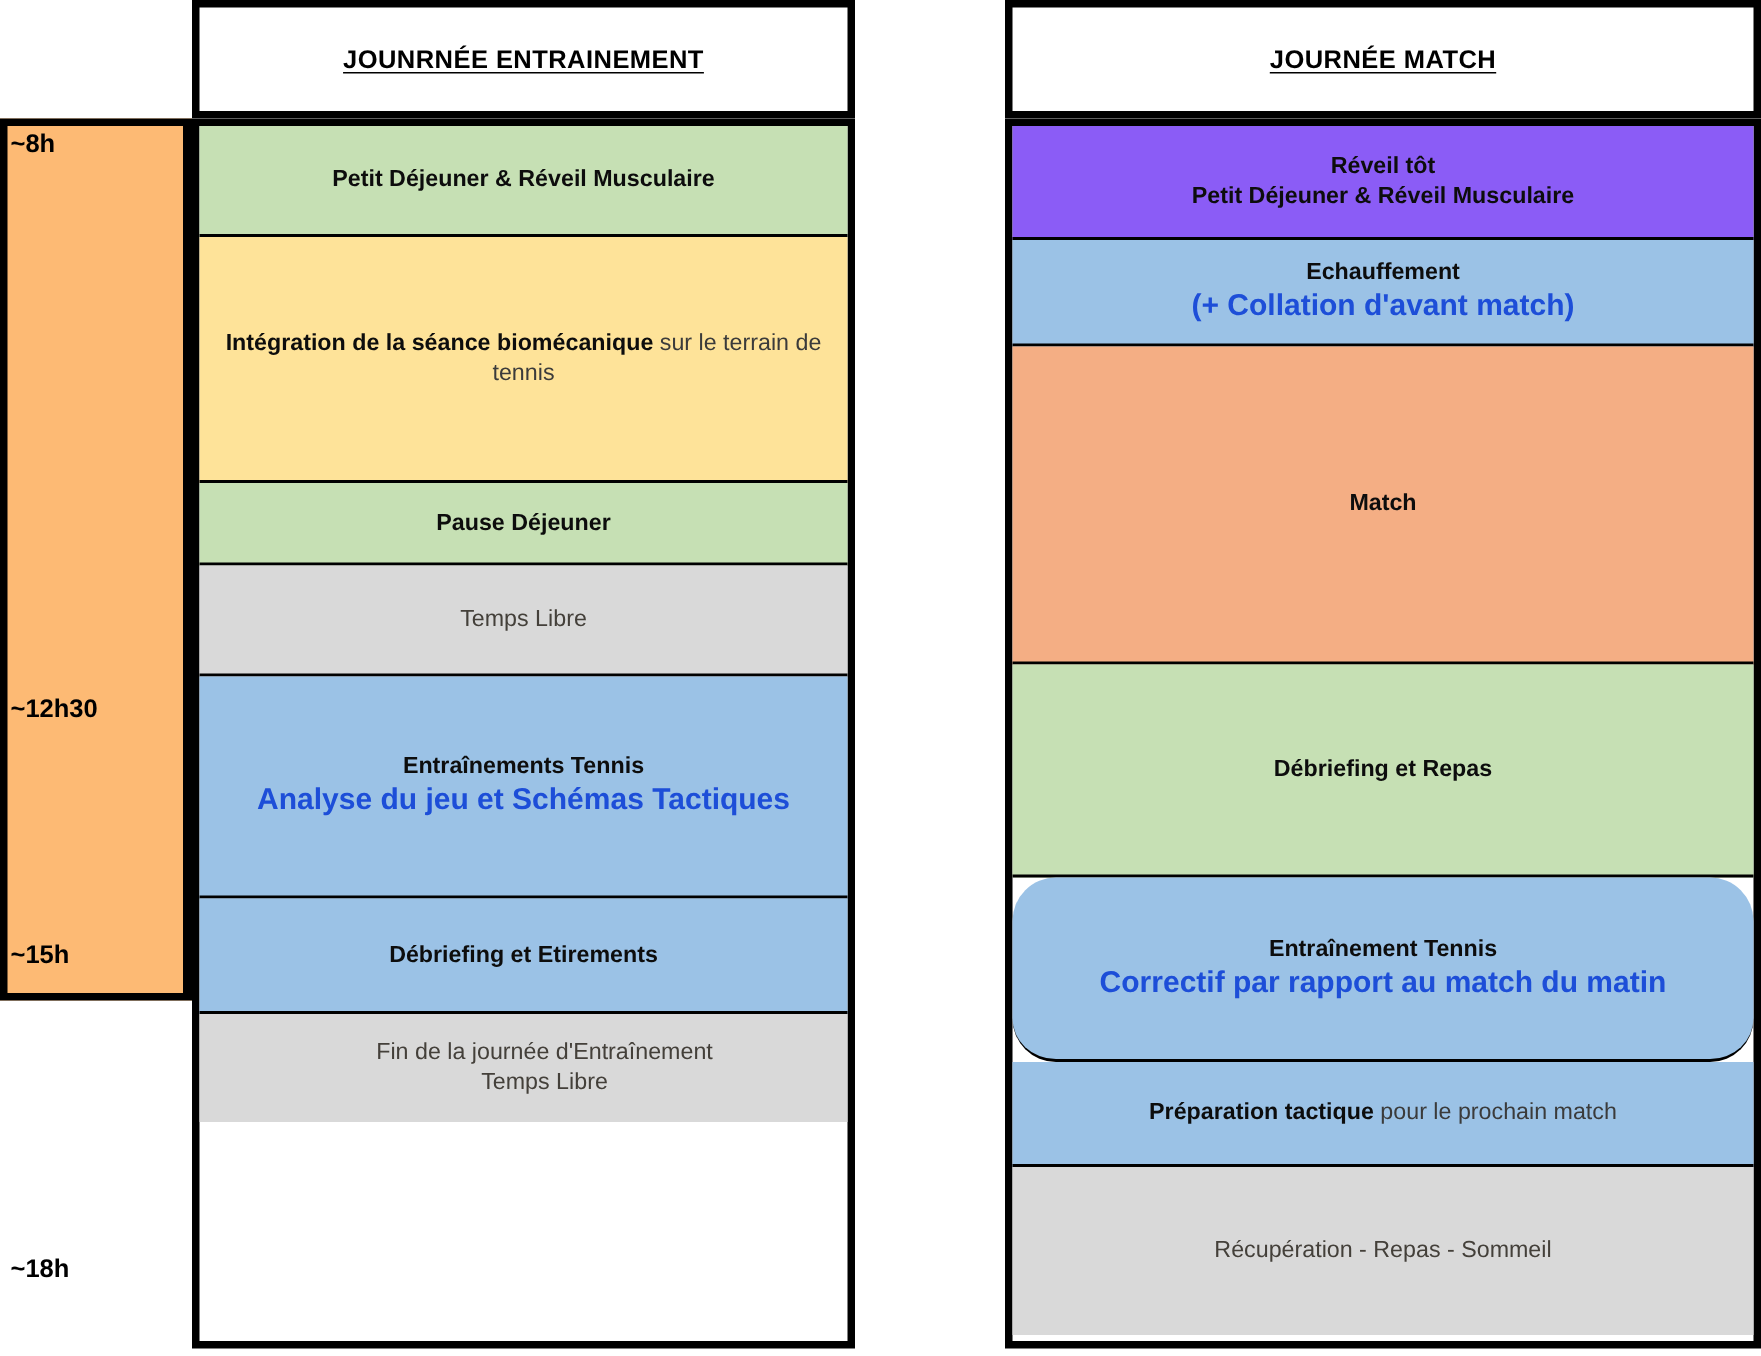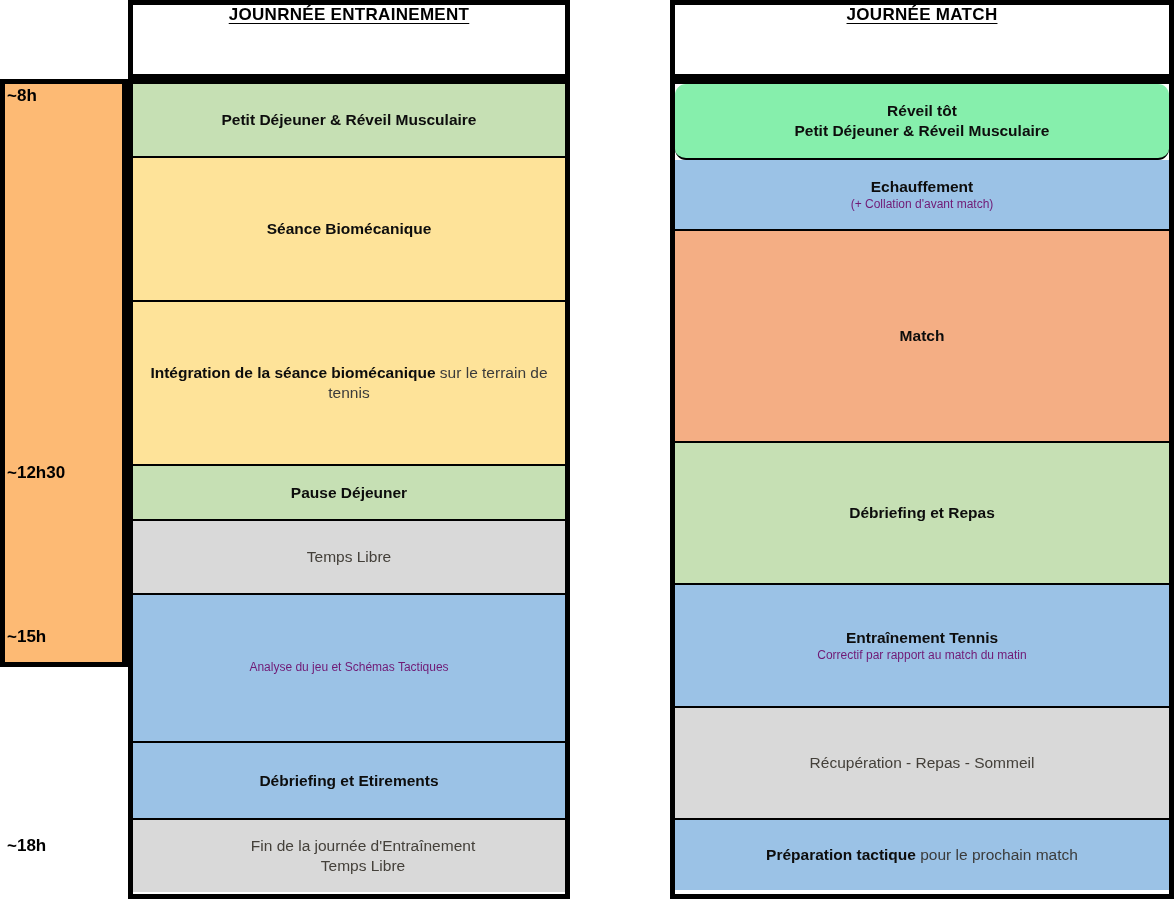--- a/index.html
+++ b/index.html
@@ -52,21 +52,21 @@
     white-space: nowrap;
   }
 
   
   .day-header {
     position: absolute;
     box-sizing: border-box;
     background: #ffffff;
     border: 5px solid #000000;
     display: flex;
-    align-items: flex-start;
+    align-items: center;
     justify-content: center;
   }
   .day-header .title {
     font-size: 17px;
     font-weight: bold;
     letter-spacing: 0.3px;
     text-decoration: underline;
     text-underline-offset: 3px;
     color: #000000;
     text-align: center;
@@ -98,23 +98,23 @@
   .line {
     display: block;
     line-height: 1.28;
   }
   .line.primary {
     font-size: 15.5px;
     font-weight: bold;
     color: #0d0d0d;
   }
   .line.secondary {
-    font-size: 12px;
-    font-weight: normal;
-    color: #701a75;
+    font-size: 20px;
+    font-weight: bold;
+    color: #1d4ed8;
   }
   .line.muted {
     font-size: 15.5px;
     font-weight: normal;
     color: #44403a;
   }
   .inline-b {
     font-weight: bold;
     color: #0d0d0d;
   }
@@ -138,42 +138,38 @@
   <div class="col-group" id="training-group">
     <div class="day-header" id="training-header" style="left:128px; top:0px; width:442px; height:79px;">
       <span class="title">JOUNRNÉE ENTRAINEMENT</span>
     </div>
     <div class="block-stack" id="training-stack" style="left:128px; top:79px; width:442px; height:820px;">
         <div class="block" style="height: 74px; background: rgb(198, 224, 180);">
           <div class="lines">
             <span class="line primary">Petit Déjeuner &amp; Réveil Musculaire</span>
           </div>
         </div>
-        <div class="block" style="height: 144px; background: rgb(254, 227, 153);">
-          <div class="lines">
-            <span class="line primary">Séance Biomécanique</span>
-          </div>
-        </div>
         <div class="block" style="height: 164px; background: rgb(254, 227, 153);">
           <div class="lines">
             <span class="line primary"><span class="inline-b">Intégration de la séance biomécanique</span><span class="inline-n"> sur le terrain de tennis</span></span>
           </div>
         </div>
         <div class="block" style="height: 55px; background: rgb(198, 224, 180);">
           <div class="lines">
             <span class="line primary">Pause Déjeuner</span>
           </div>
         </div>
         <div class="block" style="height: 74px; background: rgb(217, 217, 217);">
           <div class="lines">
             <span class="line muted">Temps Libre</span>
           </div>
         </div>
         <div class="block" style="height: 148px; background: rgb(155, 194, 230);">
           <div class="lines">
+            <span class="line primary">Entraînements Tennis</span>
             <span class="line secondary">Analyse du jeu et Schémas Tactiques</span>
           </div>
         </div>
         <div class="block" style="height: 77px; background: rgb(155, 194, 230);">
           <div class="lines">
             <span class="line primary">Débriefing et Etirements</span>
           </div>
         </div>
         <div class="block" style="height: 72px; background: rgb(217, 217, 217); padding-left: 36px;">
           <div class="lines">
@@ -182,21 +178,21 @@
           </div>
         </div>
       </div>
   </div>
 
   <div class="col-group" id="match-group">
     <div class="day-header" id="match-header" style="left:0px; top:0px; width:504px; height:79px;">
       <span class="title">JOURNÉE MATCH</span>
     </div>
     <div class="block-stack" id="match-stack" style="left:0px; top:79px; width:504px; height:820px;">
-        <div class="block" style="height: 76px; background: #86efac; border-radius: 11px;">
+        <div class="block" style="height: 76px; background: #8b5cf6;">
           <div class="lines">
             <span class="line primary">Réveil tôt</span>
             <span class="line primary">Petit Déjeuner &amp; Réveil Musculaire</span>
           </div>
         </div>
         <div class="block" style="height: 71px; background: rgb(155, 194, 230);">
           <div class="lines">
             <span class="line primary">Echauffement</span>
             <span class="line secondary">(+ Collation d'avant match)</span>
           </div>
@@ -204,32 +200,32 @@
         <div class="block" style="height: 212px; background: rgb(244, 174, 132);">
           <div class="lines">
             <span class="line primary">Match</span>
           </div>
         </div>
         <div class="block" style="height: 142px; background: rgb(198, 224, 180);">
           <div class="lines">
             <span class="line primary">Débriefing et Repas</span>
           </div>
         </div>
-        <div class="block" style="height: 123px; background: rgb(155, 194, 230);">
+        <div class="block" style="height: 123px; background: rgb(155, 194, 230); border-radius: 29px;">
           <div class="lines">
             <span class="line primary">Entraînement Tennis</span>
             <span class="line secondary">Correctif par rapport au match du matin</span>
           </div>
         </div>
+        <div class="block" style="height: 70px; background: rgb(155, 194, 230);">
+          <div class="lines">
+            <span class="line primary"><span class="inline-b">Préparation tactique</span><span class="inline-n"> pour le prochain match</span></span>
+          </div>
+        </div>
         <div class="block" style="height: 112px; background: rgb(217, 217, 217);">
           <div class="lines">
             <span class="line muted">Récupération - Repas - Sommeil</span>
-          </div>
-        </div>
-        <div class="block" style="height: 70px; background: rgb(155, 194, 230);">
-          <div class="lines">
-            <span class="line primary"><span class="inline-b">Préparation tactique</span><span class="inline-n"> pour le prochain match</span></span>
           </div>
         </div>
       </div>
   </div>
 
 </div>
 
 </body></html>

